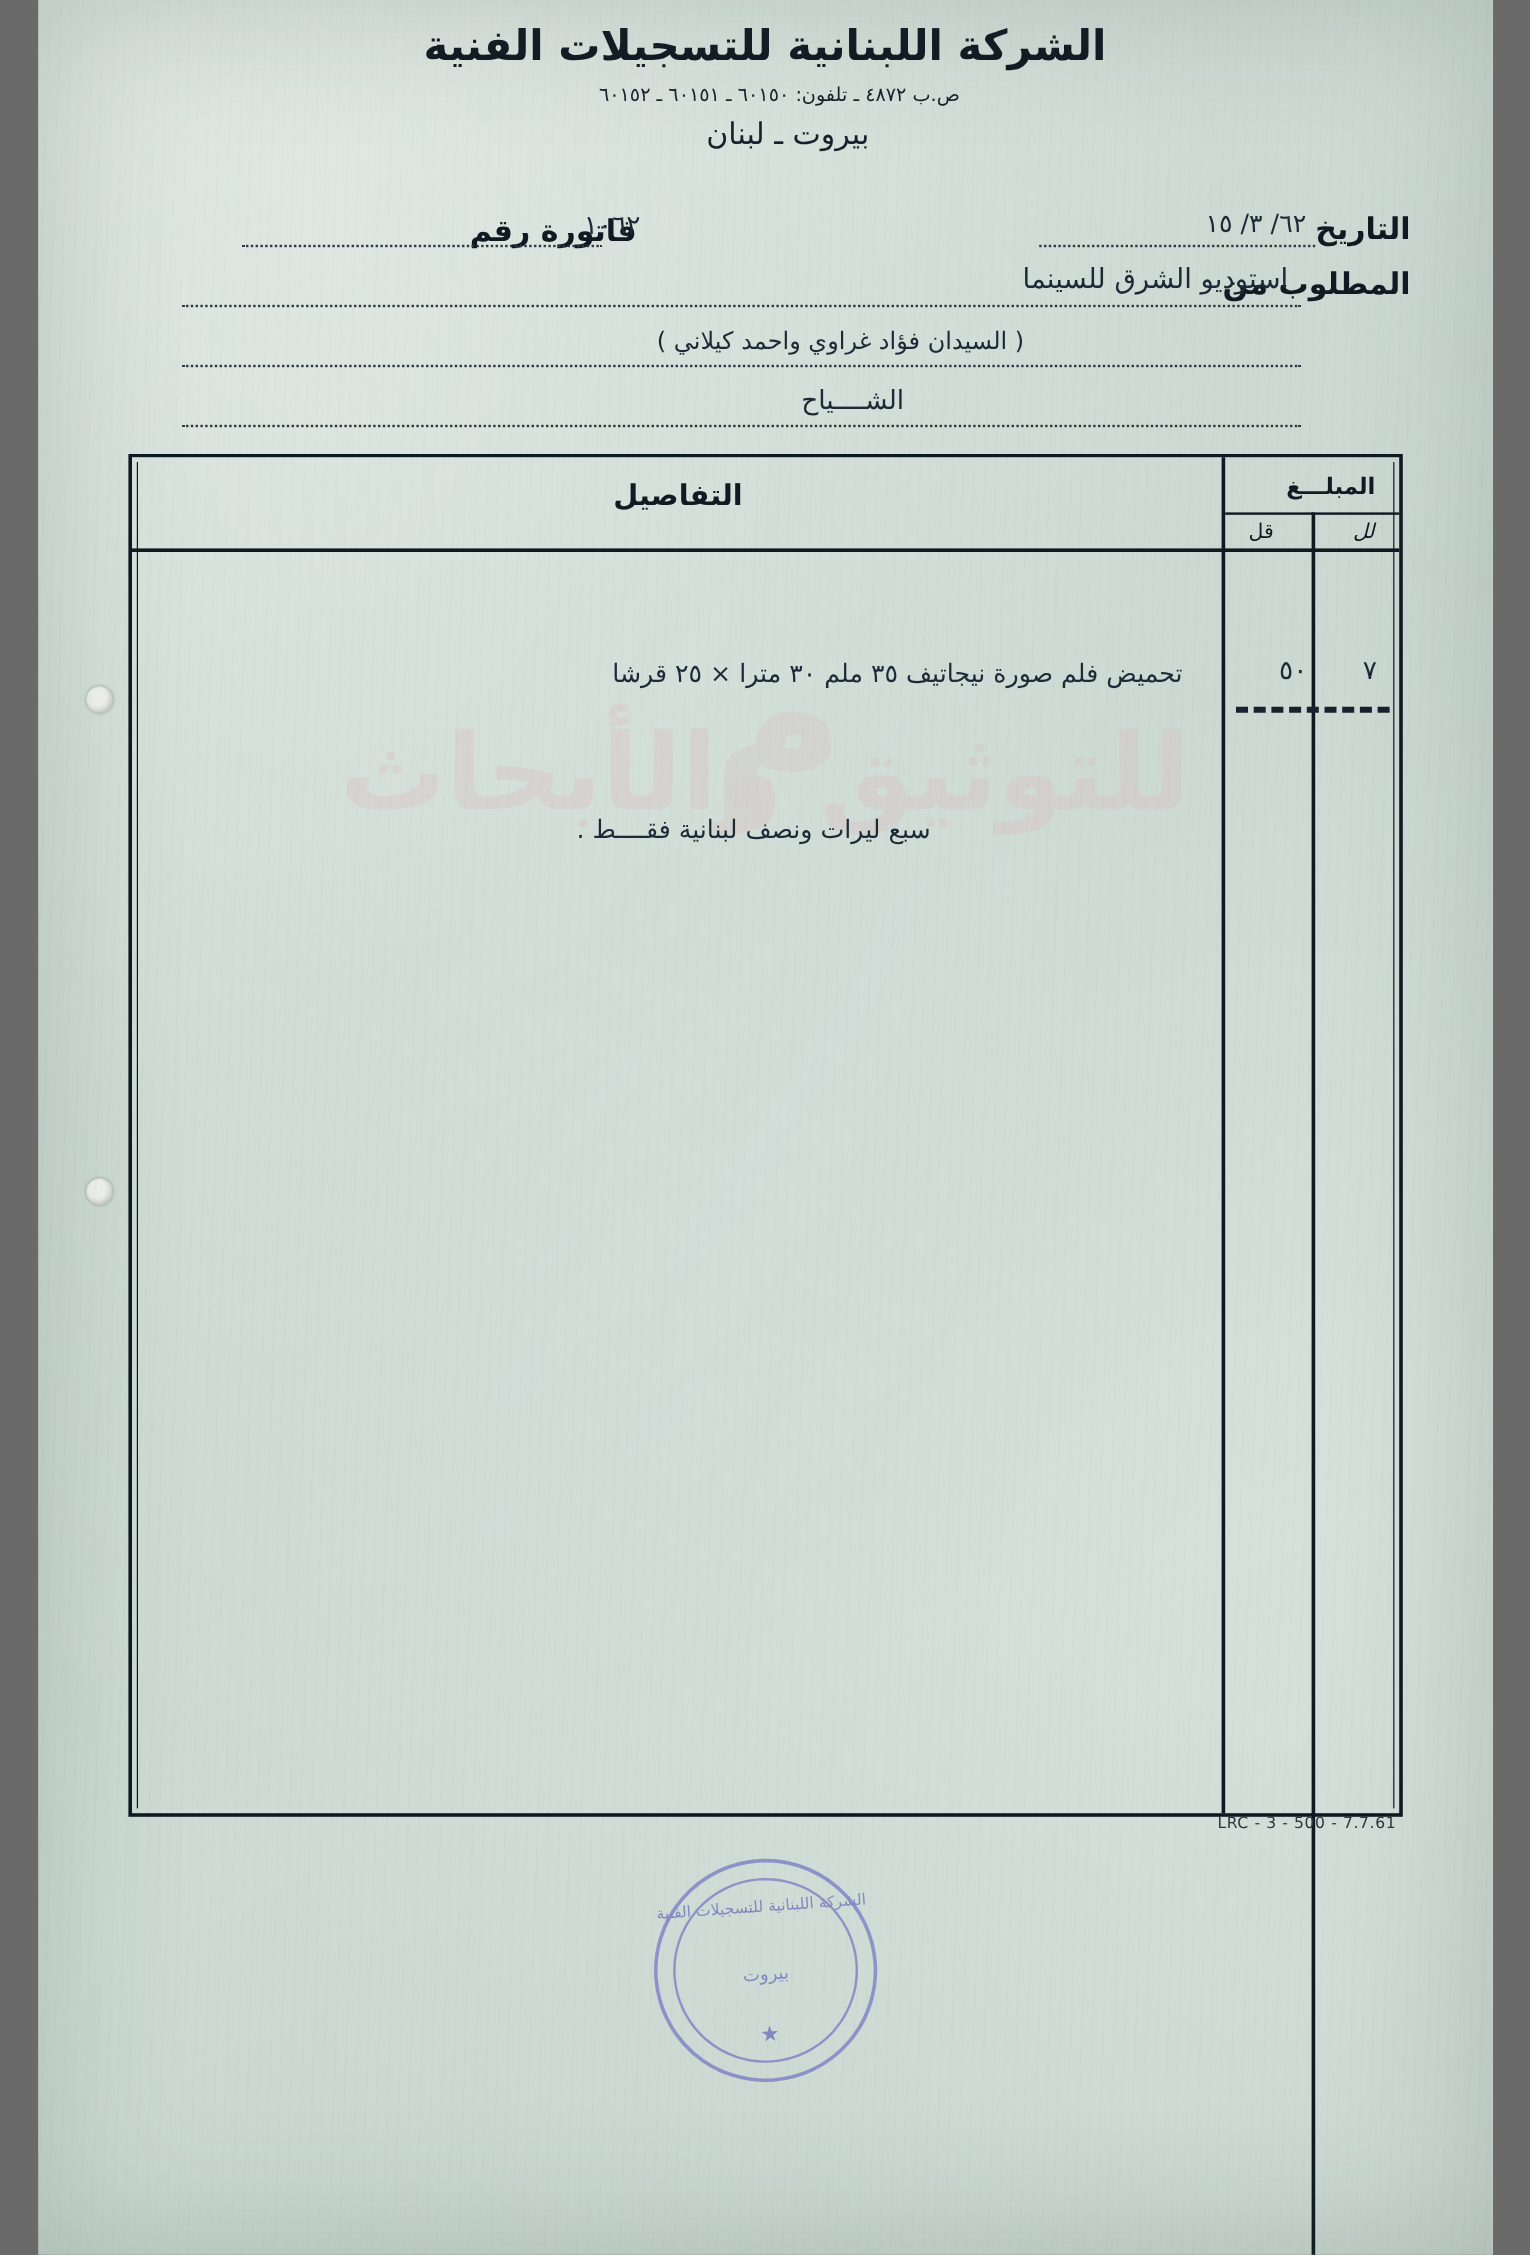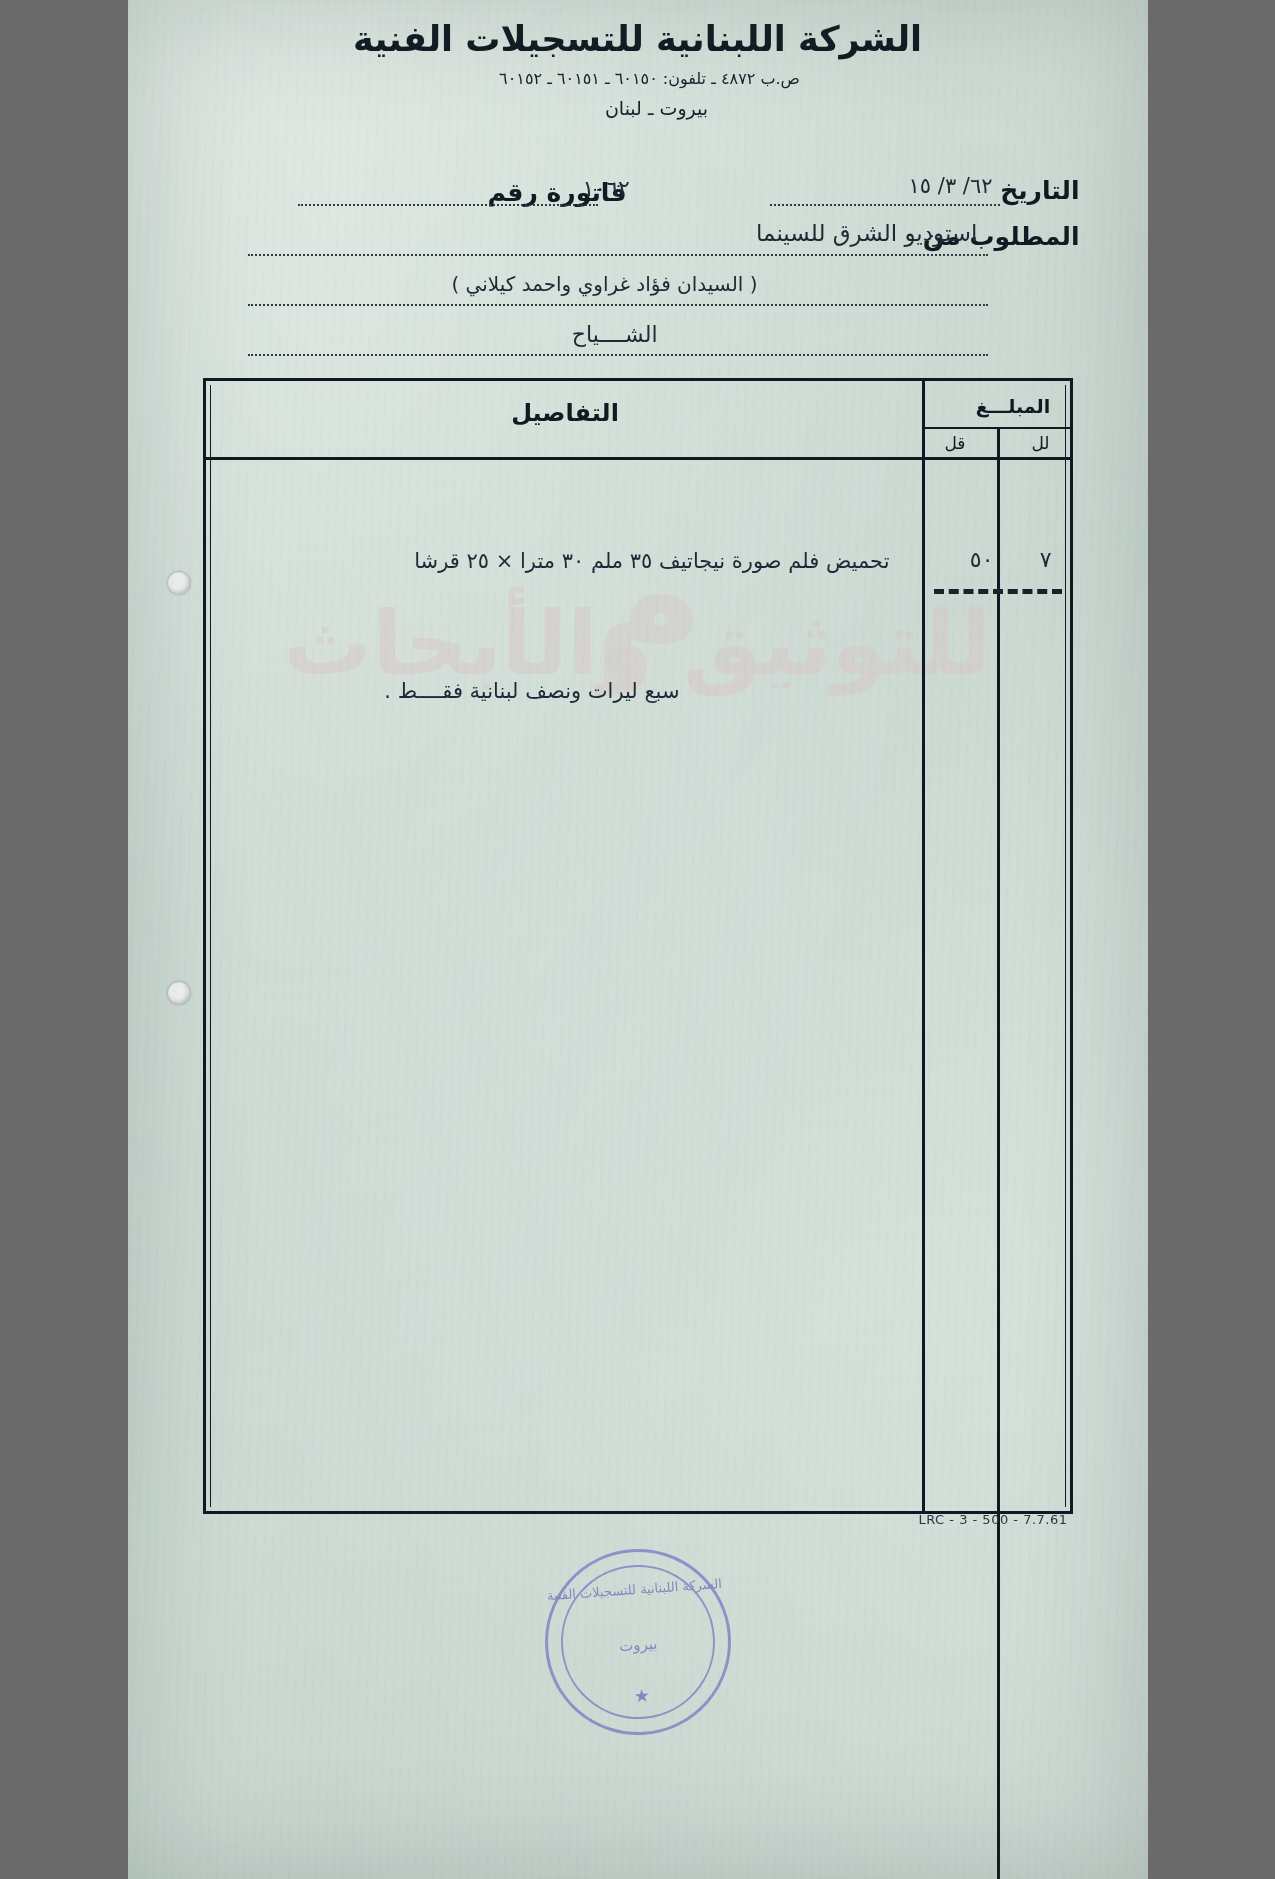--- a/index.html
+++ b/index.html
@@ -2,21 +2,21 @@
 <html lang="ar" dir="rtl"><head>
 <meta charset="utf-8">
 <style>
   html, body {
     margin: 0;
     padding: 0;
     background: #6a6a6a;
   }
   .page {
     position: relative;
-    width: 1020px;
+    width: 1212px;
     height: 1879px;
     margin: 0 auto;
     background: #cfdcd6;
     background-image:
       radial-gradient(ellipse at 20% 10%, rgba(255,255,255,0.30), rgba(255,255,255,0) 55%),
       radial-gradient(ellipse at 85% 75%, rgba(255,255,255,0.18), rgba(255,255,255,0) 60%),
       linear-gradient(160deg, #d3dfd8 0%, #c9d7d0 40%, #cddbd4 70%, #c4d2cb 100%);
     overflow: hidden;
     font-family: "DejaVu Sans", sans-serif;
     color: #14202a;
@@ -56,21 +56,21 @@
     line-height: 1.25;
   }
   .company-contact {
     font-size: 16px;
     margin-top: 7px;
     color: #16222c;
     letter-spacing: .5px;
     margin-left: 24px;
   }
   .company-city {
-    font-size: 19px;
+    font-size: 25px;
     margin-top: 9px;
     color: #16222c;
     padding-left: 38px;
   }
 
   
   .meta {
     position: absolute;
     top: 176px;
     left: 60px;
@@ -160,21 +160,21 @@
     left: 0; right: 0;
     height: 30px;
     border-top: 2px solid #0e1a22;
   }
   .amount-sub span {
     position: absolute;
     top: 4px;
     font-size: 17px;
     color: #101a22;
   }
-  .sub-ll { right: 20px; }
+  .sub-ll { right: 20px; font-style: italic; }
   .sub-qr { left: 20px; }
   .amount-divider {
     position: absolute;
     top: 46px;
     bottom: -1054px;
     left: 72px;
     width: 0;
     border-left: 3px solid #0e1a22;
   }
   .details-title {

